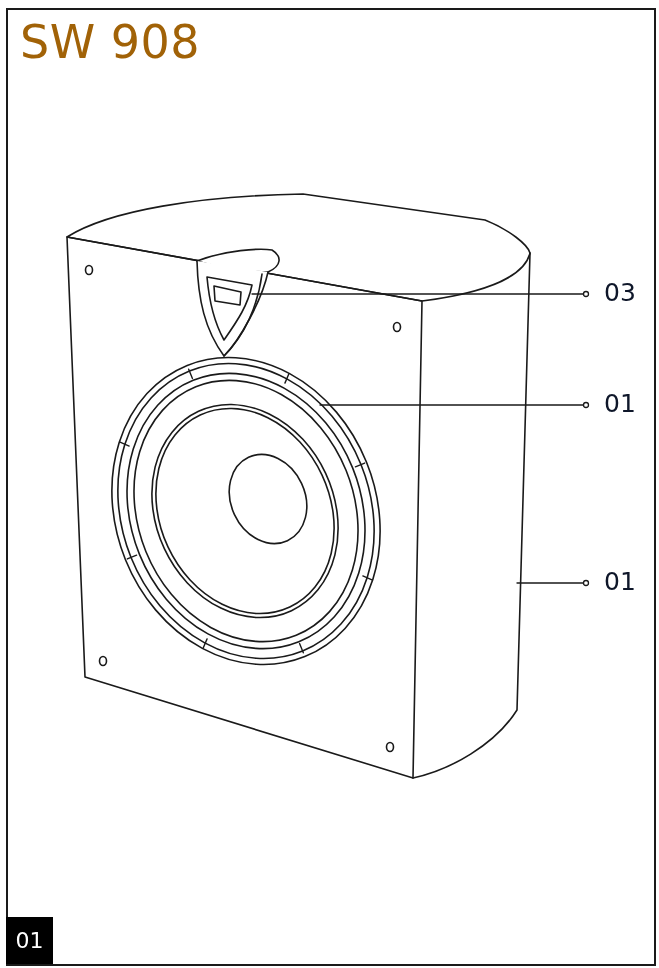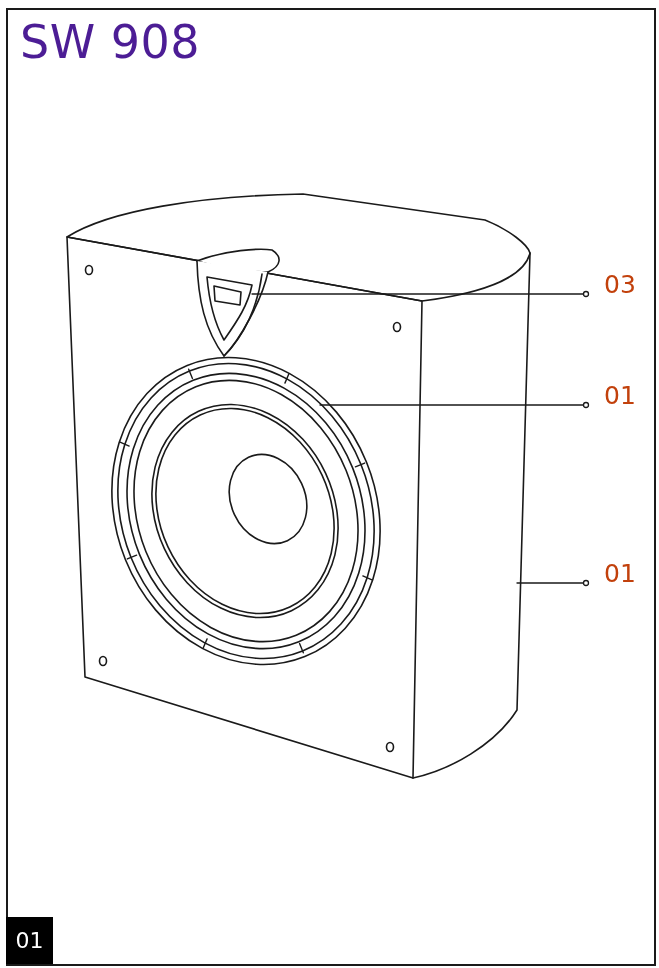--- a/index.html
+++ b/index.html
@@ -3,25 +3,25 @@
 <meta charset="utf-8">
 <style>
   html, body { margin: 0; padding: 0; background: #ffffff; }
   body { width: 659px; height: 968px; position: relative; overflow: hidden; font-family: "DejaVu Sans", sans-serif; }
   .frame {
     position: absolute; left: 6px; top: 8px; width: 646px; height: 954px;
     border: 2px solid #1a1a1a; box-sizing: content-box;
   }
   .title {
     position: absolute; left: 20px; top: 14px; font-size: 46px; line-height: 56px;
-    color: #4c1d95; font-family: "DejaVu Sans", sans-serif; letter-spacing: 0.5px; font-weight: normal;
+    color: #a16207; font-family: "DejaVu Sans", sans-serif; letter-spacing: 0.5px; font-weight: normal;
   }
   .callout {
-    position: absolute; font-size: 25px; line-height: 30px; color: #c2410c;
-    font-family: "DejaVu Sans", sans-serif; font-weight: normal;
+    position: absolute; font-size: 25px; line-height: 30px; color: #0f172a;
+    font-family: "DejaVu Sans", sans-serif; font-weight: normal; margin-top: 8px;
   }
   .page-badge {
     position: absolute; left: 6px; top: 917px; width: 47px; height: 47px;
     background: #000000; color: #ffffff; font-size: 22px; line-height: 47px;
     text-align: center; font-family: "DejaVu Sans", sans-serif;
   }
   svg.drawing { position: absolute; left: 0; top: 0; }
 </style>
 </head>
 <body>

